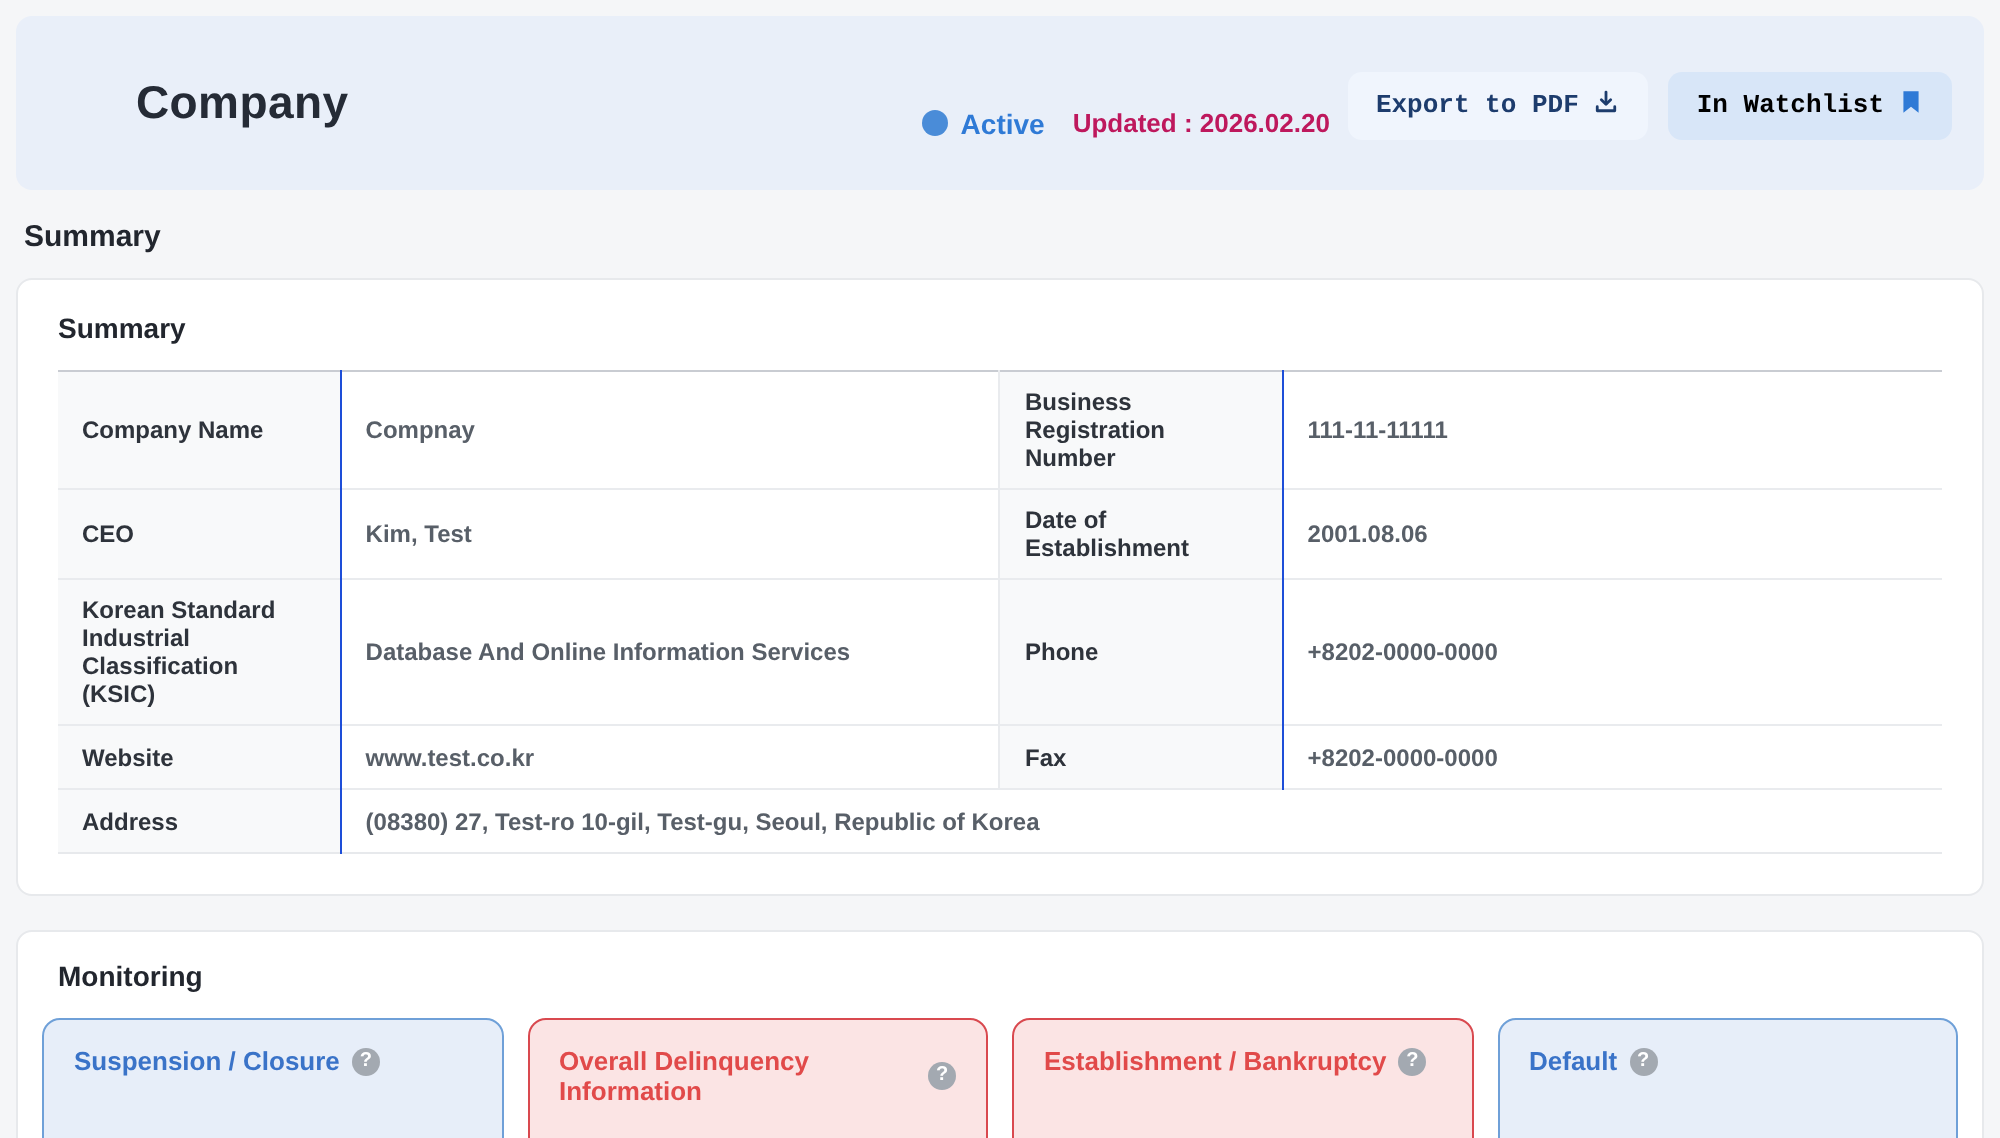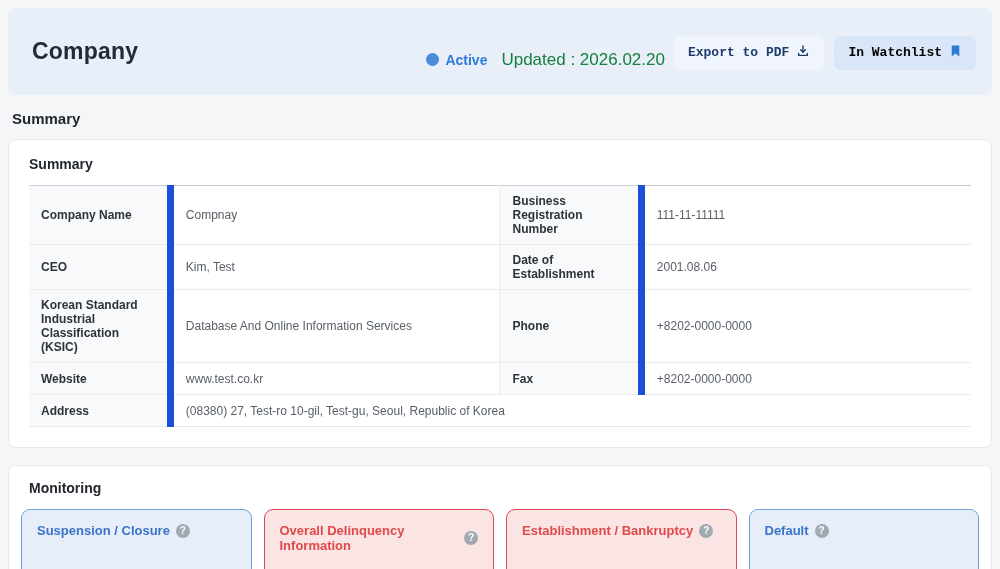--- a/index.html
+++ b/index.html
@@ -14,27 +14,27 @@
   
   .header {
     background: #e9eff9;
     border-radius: 8px;
     height: 87px;
     display: flex;
     align-items: center;
     justify-content: space-between;
     padding: 0 16px 0 24px;
   }
-  .page-title { font-size: 23px; font-weight: bold; color: #252b36; letter-spacing: 0.2px; }
+  .page-title { font-size: 23px; font-weight: bold; color: #252b36; letter-spacing: 0.2px; margin-left: 36px; }
   .header-right { display: flex; flex-direction: row; align-items: flex-end; gap: 9px; padding-top: 2px; }
   .status-row { display: flex; align-items: center; gap: 8px; }
   .status-badge { display: flex; align-items: center; gap: 6px; }
   .status-dot { width: 13px; height: 13px; border-radius: 50%; background: #4a8cd8; }
   .status-label { color: #2f7ad6; font-weight: bold; font-size: 14px; }
-  .updated { color: #15803d; font-weight: normal; font-size: 17px; margin-left: 6px; }
+  .updated { color: #be185d; font-weight: bold; font-size: 13px; margin-left: 6px; }
   .btn-row { display: flex; gap: 10px; }
   .btn {
     display: inline-flex; align-items: center; gap: 7px;
     border: none; cursor: pointer;
     border-radius: 7px; padding: 8px 14px;
     font-family: Liberation Mono, monospace; font-size: 13px; font-weight: bold;
   }
   .btn-export { background: #f0f5fd; color: #1d3c6d; }
   .btn-watchlist { background: #d8e6f8; color: #000000; }
 
@@ -53,21 +53,21 @@
   
   table.summary-table { width: 100%; border-collapse: collapse; border-top: 1px solid #c9ccd2; border-bottom: 1px solid #e7e9ec; }
   .summary-table th, .summary-table td {
     font-size: 12px; text-align: left; vertical-align: middle;
     padding: 8px 12px; border-top: 1px solid #e9ebee;
   }
   .summary-table tr:first-child th, .summary-table tr:first-child td { border-top: none; }
   .summary-table th {
     background: #f8f9fa; color: #2e333b; font-weight: bold; width: 15%;
   }
-  .summary-table td { color: #585f68; font-weight: normal; width: 35%; border-left: 7px solid #1d4ed8; }
+  .summary-table td { color: #585f68; font-weight: bold; width: 35%; border-left: 1px solid #1d4ed8; }
   .summary-table th + td { }
   .summary-table td + th { border-left: 1px solid #e9ebee; }
   .summary-table tr { height: 32px; }
 
   
   .monitoring-card { margin-top: 17px; padding: 14px 12px 12px; }
   .monitor-grid { display: flex; gap: 12px; }
   .mini-card {
     flex: 1; height: 104px; border-radius: 9px;
     display: flex; flex-direction: column; justify-content: space-between;

